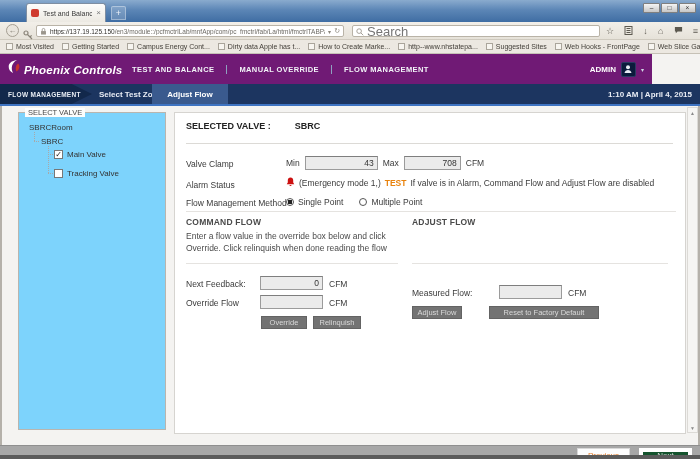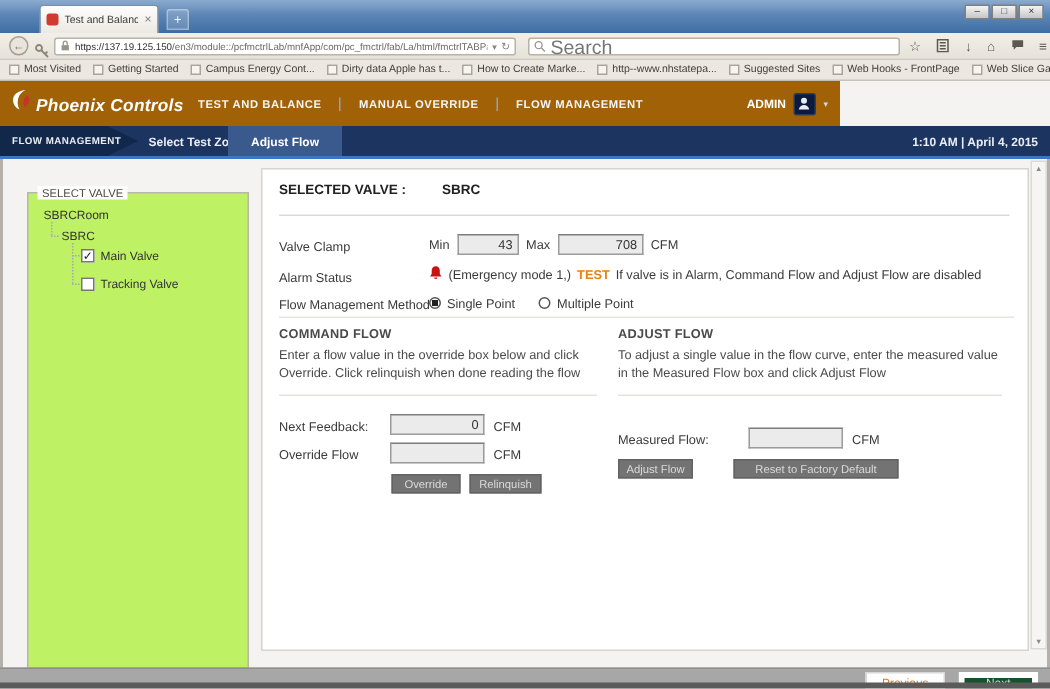--- a/index.html
+++ b/index.html
@@ -39,21 +39,21 @@
   .tbicons { position:absolute; left:606px; top:1px; width:92px; height:16px; display:flex; align-items:center; justify-content:space-between; color:#5c5950; }
   .tbicon { font-size:9px; line-height:10px; }
 
   .bookbar { position:absolute; left:0; top:40px; width:700px; height:14px; background:#ece8e1;
     border-bottom:1px solid #c6c1b6; display:flex; align-items:center; gap:8px; padding:0 6px; overflow:hidden; }
   .bm { display:inline-flex; align-items:center; gap:3px; white-space:nowrap; }
   .bmicon { width:7px; height:7px; border:1px solid #aaa59b; background:#f7f5f0; flex:0 0 auto; }
   .bmlabel { font-size:7px; color:#44403a; }
 
   
-  .appheader { position:absolute; left:0; top:54px; width:560px; height:30px; background:#a16207; }
+  .appheader { position:absolute; left:0; top:54px; width:652px; height:30px; background:#701a75; }
   .brand { position:absolute; left:8px; top:5px; display:flex; align-items:center; gap:3px; }
   .brandtext { color:#fff; font-size:11.5px; font-weight:bold; font-style:italic; letter-spacing:.2px; }
   .mainnav { position:absolute; left:132px; top:0; height:30px; display:flex; align-items:center; gap:12px; }
   .navitem { color:#f2f4f8; font-size:7.5px; font-weight:bold; letter-spacing:.4px; }
   .navdiv { width:1px; height:9px; background:#8fa0c0; }
   .userarea { position:absolute; right:8px; top:0; height:30px; display:flex; align-items:center; gap:5px; }
   .username { color:#fff; font-size:8px; font-weight:bold; }
   .avatar { width:15px; height:15px; background:#0c1b3c; border:1px solid #2a3b63; border-radius:2px;
     display:flex; align-items:center; justify-content:center; }
   .usercaret { color:#cfd6e4; font-size:6px; }
@@ -69,22 +69,22 @@
     display:flex; align-items:center; justify-content:center; color:#fff; font-size:8px; font-weight:bold; }
   .datetime { position:absolute; right:8px; top:0; height:20px; display:flex; align-items:center;
     color:#e8ecf4; font-size:8px; font-weight:bold; }
   .blueline { position:absolute; left:0; top:104px; width:700px; height:2px; background:#3f74c2; }
 
   
   .content { position:absolute; left:0; top:106px; width:700px; height:329px; background:#f4f3f1; }
   .edge { position:absolute; top:106px; width:2px; height:349px; background:#b5b1aa; }
   .edge.l { left:0; } .edge.r { right:0; }
 
-  .selectvalve { position:absolute; left:18px; top:22px; width:148px; height:318px;
-    border:1px solid #b9b5ae; background:#bef264;padding-left:24px; }
+  .selectvalve { position:absolute; left:18px; top:6px; width:148px; height:318px;
+    border:1px solid #b9b5ae; background:#7dd3fc;padding-left:24px; }
   .legend { position:absolute; left:6px; top:-5px; background:#fdfdfc; padding:0 3px; font-size:7.5px; color:#4a4a4a; }
   .treenode { position:absolute; font-size:8px; color:#333; }
   .tline { position:absolute; border-left:1px dotted #a8a8a8; }
   .tstub { position:absolute; border-top:1px dotted #a8a8a8; }
   .cb { position:absolute; width:9px; height:9px; border:1px solid #777; background:#fff;
     font-size:8px; line-height:8px; text-align:center; color:#222; }
 
   .panel { position:absolute; left:174px; top:6px; width:512px; height:322px; background:#fff;
     border:1px solid #d6d4d0; font-size:8.5px; color:#3a3a3a; }
   .selrow { position:absolute; left:11px; top:8px; display:flex; gap:24px; }
@@ -287,21 +287,21 @@
     <div class="panel">
       <div class="selrow">
         <span>SELECTED VALVE :</span>
         <span>SBRC</span>
       </div>
       <div class="hr1"></div>
 
       <span class="rowlabel" style="top:46px;">Valve Clamp</span>
       <div class="fieldzone" style="top:42px; height:16px;">
         <span>Min</span>
-        <input class="ibox" style="width: 41px;" value="43">
+        <input class="ibox" style="width: 73px;" value="43">
         <span>Max</span>
         <input class="ibox" style="width: 57px;" value="708">
         <span>CFM</span>
       </div>
 
       <span class="rowlabel" style="top:67px;">Alarm Status</span>
       <div class="fieldzone" style="top:63px; height:14px; gap:4px;">
         <span>
           <svg width="9" height="10" viewBox="0 0 12 13">
               <path d="M6 0.5c-2.3 0-3.6 1.8-3.6 3.8v2.8L1 9.5h10L9.6 7.1V4.3C9.6 2.3 8.3.5 6 .5z" fill="#cc1111"></path>
@@ -322,21 +322,20 @@
         <span class="optlabel">Multiple Point</span>
       </div>
 
       <div class="divider2"></div>
 
       <span class="colhead" style="left:11px;">COMMAND FLOW</span>
       <p class="colpara" style="left:11px; width:218px;">Enter a flow value in the override box below and click Override. Click relinquish when done reading the flow</p>
       <div class="colhr" style="left:11px; width:212px;"></div>
 
       <span class="colhead" style="left:237px;">ADJUST FLOW</span>
-      <p class="colpara" style="left:237px; width:256px;">To adjust a single value in the flow curve, enter the measured value in the Measured Flow box and click Adjust Flow</p>
       <div class="colhr" style="left:237px; width:256px;"></div>
 
       <span class="flabel" style="left:11px; top:166px;">Next Feedback:</span>
       <input class="ibox finput" style="left: 85px; top: 163px;" value="0">
       <span class="funit" style="left:154px; top:166px;">CFM</span>
 
       <span class="flabel" style="left:11px; top:185px;">Override Flow</span>
       <input class="ibox finput" style="left: 85px; top: 182px;" value="">
       <span class="funit" style="left:154px; top:185px;">CFM</span>
 

